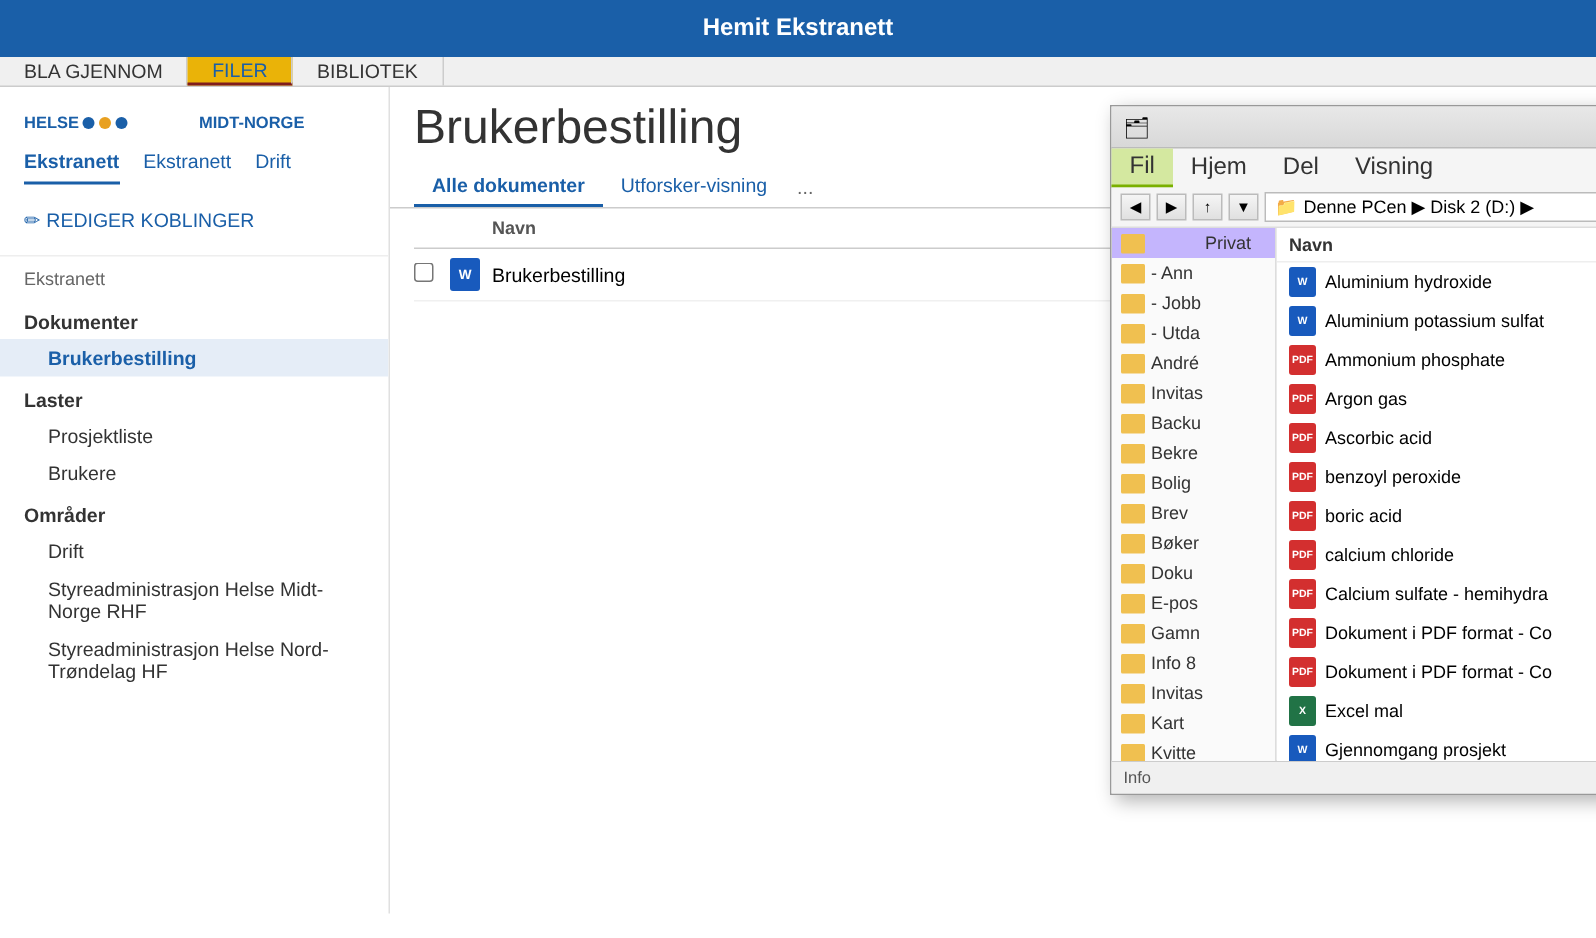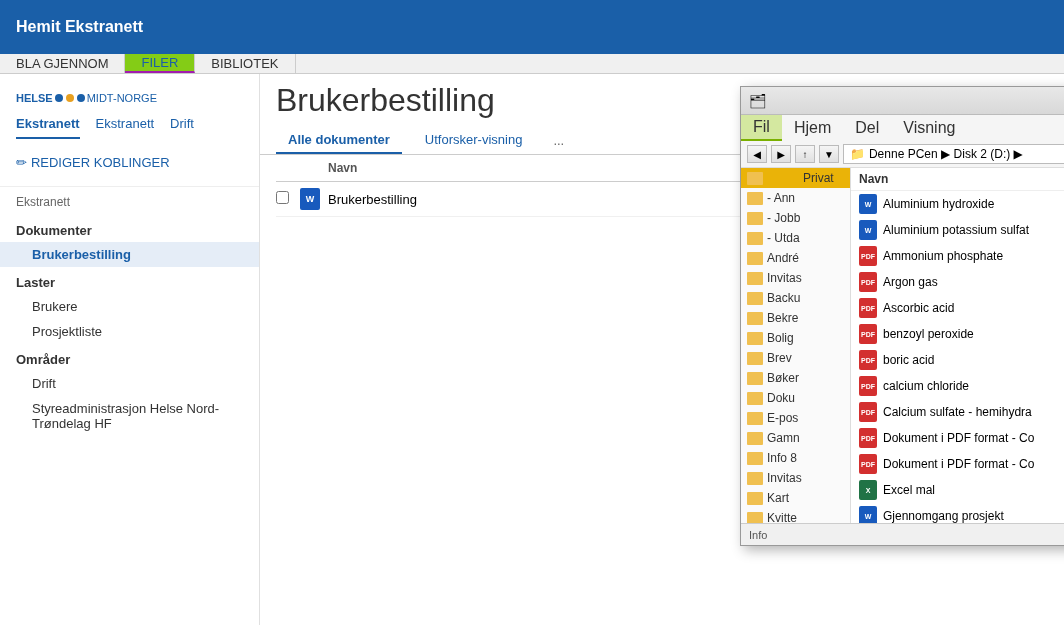--- a/index.html
+++ b/index.html
@@ -5,46 +5,47 @@
     * { box-sizing: border-box; margin: 0; padding: 0; }
     body { font-family: 'Segoe UI', Arial, sans-serif; font-size: 13px; background: #fff; width: 1064px; height: 625px; overflow: hidden; }
 
     
     .top-bar {
       background: #1a5fa8;
       color: white;
       padding: 8px 16px;
       font-size: 16px;
       font-weight: 600;
-      height: 54px;
-      display: flex;
-      align-items: center;
+      height: 38px;
+      display: flex;
+      align-items: center;
+      justify-content: center;
     }
 
     
     .ribbon {
       background: #f0f0f0;
       border-bottom: 1px solid #ccc;
       display: flex;
       align-items: stretch;
       height: 20px;
     }
     .ribbon-tab {
       padding: 0 16px;
       display: flex;
       align-items: center;
       cursor: pointer;
       font-size: 13px;
       color: #333;
       border-right: 1px solid #ccc;
     }
     .ribbon-tab.active {
-      background: #84cc16;
+      background: #eab308;
       color: #1a5fa8;
-      border-bottom: 2px solid #a21caf;
+      border-bottom: 2px solid #7f1d1d;
     }
 
     
     .main-layout {
       display: flex;
       height: calc(625px - 38px - 36px);
     }
 
     
     .sidebar {
@@ -133,21 +134,21 @@
     .progress-bar-inner {
       height: 100%;
       background: #a0a0a0;
       width: 55%;
     }
 
     .doc-tabs {
       padding: 4px 16px 0;
       display: flex;
       align-items: center;
-      gap: 11px;
+      gap: 0;
       border-bottom: 1px solid #ccc;
     }
     .doc-tab {
       padding: 5px 12px;
       font-size: 13px;
       cursor: pointer;
       color: #1a5fa8;
       border-bottom: 2px solid transparent;
     }
     .doc-tab.active {
@@ -296,21 +297,21 @@
       font-size: 12px;
     }
     .fe-folder-item {
       padding: 3px 6px;
       display: flex;
       align-items: center;
       gap: 4px;
       cursor: pointer;
       color: #333;
     }
-    .fe-folder-item.selected { background: #eab308; gap: 40px; }
+    .fe-folder-item.selected { background: #c4b5fd; gap: 40px; }
     .folder-icon {
       width: 16px; height: 13px;
       background: #f0c050;
       border-radius: 1px;
       position: relative;
       flex-shrink: 0;
     }
     .fe-right-panel {
       flex: 1;
       background: white;
@@ -406,44 +407,45 @@
   <div class="sidebar">
 
     <div class="sidebar-logo">
       <div style="display:flex;align-items:center;gap:2px;">
         <span style="color:#1a5fa8;font-size:11px;font-weight:bold;">HELSE</span>
         <div class="logo-dots">
           <div class="logo-dot"></div>
           <div class="logo-dot med"></div>
           <div class="logo-dot"></div>
         </div>
-        <span style="color:#1a5fa8;font-size:11px;font-weight:normal;">MIDT-NORGE</span>
+        <span style="color:#1a5fa8;font-size:11px;font-weight:bold;margin-left:46px;">MIDT-NORGE</span>
       </div>
     </div>
 
     <div style="padding: 0 16px 8px; display:flex; gap:16px; flex-wrap:wrap; border-bottom:1px solid #eee; margin-bottom:6px;">
       <span class="nav-link active">Ekstranett</span>
       <span class="nav-link">Ekstranett</span>
       <span class="nav-link">Drift</span>
       <span class="nav-link edit">
         <span>✏</span>
         <span>REDIGER KOBLINGER</span>
       </span>
     </div>
     <div style="padding:2px 16px 6px;font-size:12px;color:#666;">Ekstranett</div>
 
     <div class="sidebar-section-label">Dokumenter</div>
     <div class="sidebar-item active">Brukerbestilling</div>
 
     <div class="sidebar-section-label">Laster</div>
+    <div class="sidebar-item">Prosjektliste</div>
     <div class="sidebar-item">Brukere</div>
-    <div class="sidebar-item">Prosjektliste</div>
 
     <div class="sidebar-section-label">Områder</div>
     <div class="sidebar-item">Drift</div>
+    <div class="sidebar-item">Styreadministrasjon Helse Midt-Norge RHF</div>
     <div class="sidebar-item">Styreadministrasjon Helse Nord-Trøndelag HF</div>
   </div>
 
   <div class="content-area">
 
     <div class="page-title">Brukerbestilling</div>
 
 
     <div class="doc-tabs">
       <div class="doc-tab active">Alle dokumenter</div>

